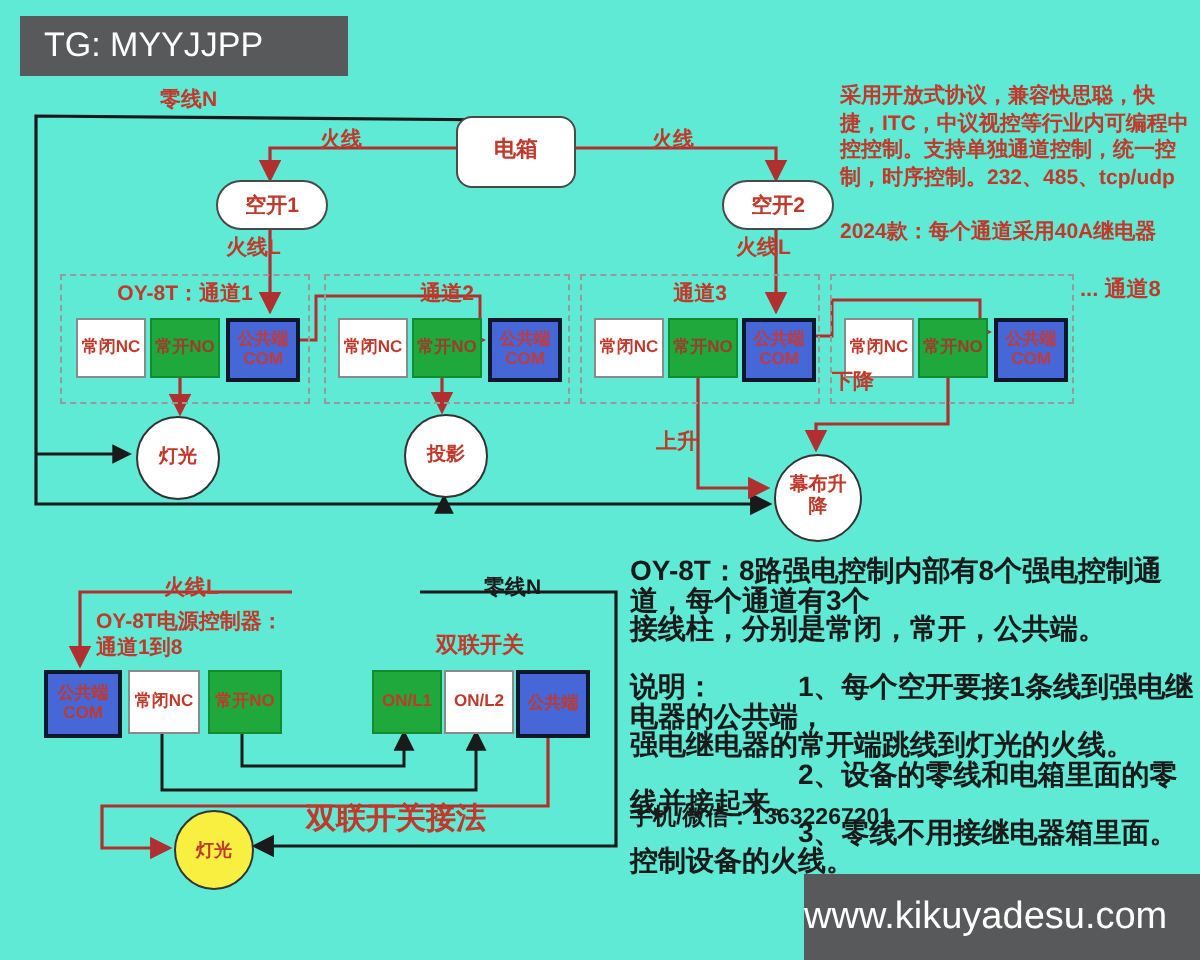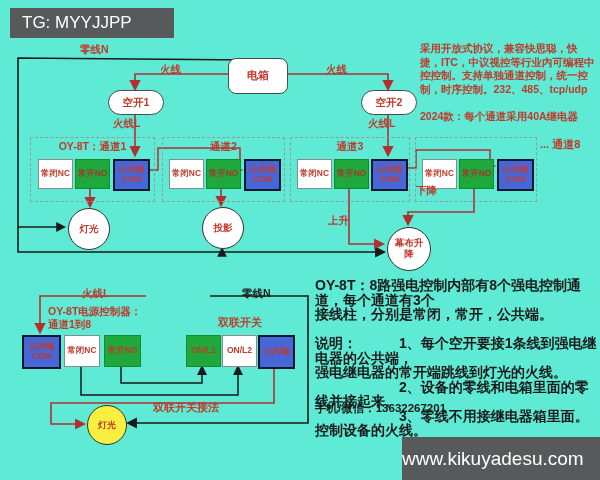--- a/index.html
+++ b/index.html
@@ -135,21 +135,21 @@
   <div class="lbl" style="left:218px;top:315px;font-size:11px;">双联开关</div>
 
   <div class="bterm t-com" style="left:22px;top:335px;">公共端
 COM</div>
   <div class="bterm t-nc" style="left:64px;top:335px;width:34px;">常闭NC</div>
   <div class="bterm t-no" style="left:104px;top:335px;">常开NO</div>
   <div class="bterm t-no" style="left:186px;top:335px;width:33px;">ON/L1</div>
   <div class="bterm t-nc" style="left:222px;top:335px;width:33px;">ON/L2</div>
   <div class="bterm t-com" style="left:258px;top:335px;width:33px;">公共端</div>
 
-  <div class="lbl" style="left:153px;top:400px;font-size:11px;">双联开关接法</div>
+  <div class="lbl" style="left:153px;top:400px;font-size:15px;">双联开关接法</div>
   <div class="circle" style="left:87px;top:405px;width:38px;height:38px;background:#f8ef40;font-size:9px;">灯光</div>
 
   <div class="note" style="left:315px;top:278px;width:284px;font-size:14px;font-weight:bold;line-height:14.5px;color:#1a1a1a;">OY-8T：8路强电控制内部有8个强电控制通道，每个通道有3个
 接线柱，分别是常闭，常开，公共端。
 
 说明：　　　1、每个空开要接1条线到强电继电器的公共端，
 强电继电器的常开端跳线到灯光的火线。
 　　　　　　2、设备的零线和电箱里面的零线并接起来。
 　　　　　　3、零线不用接继电器箱里面。
 控制设备的火线。</div>

